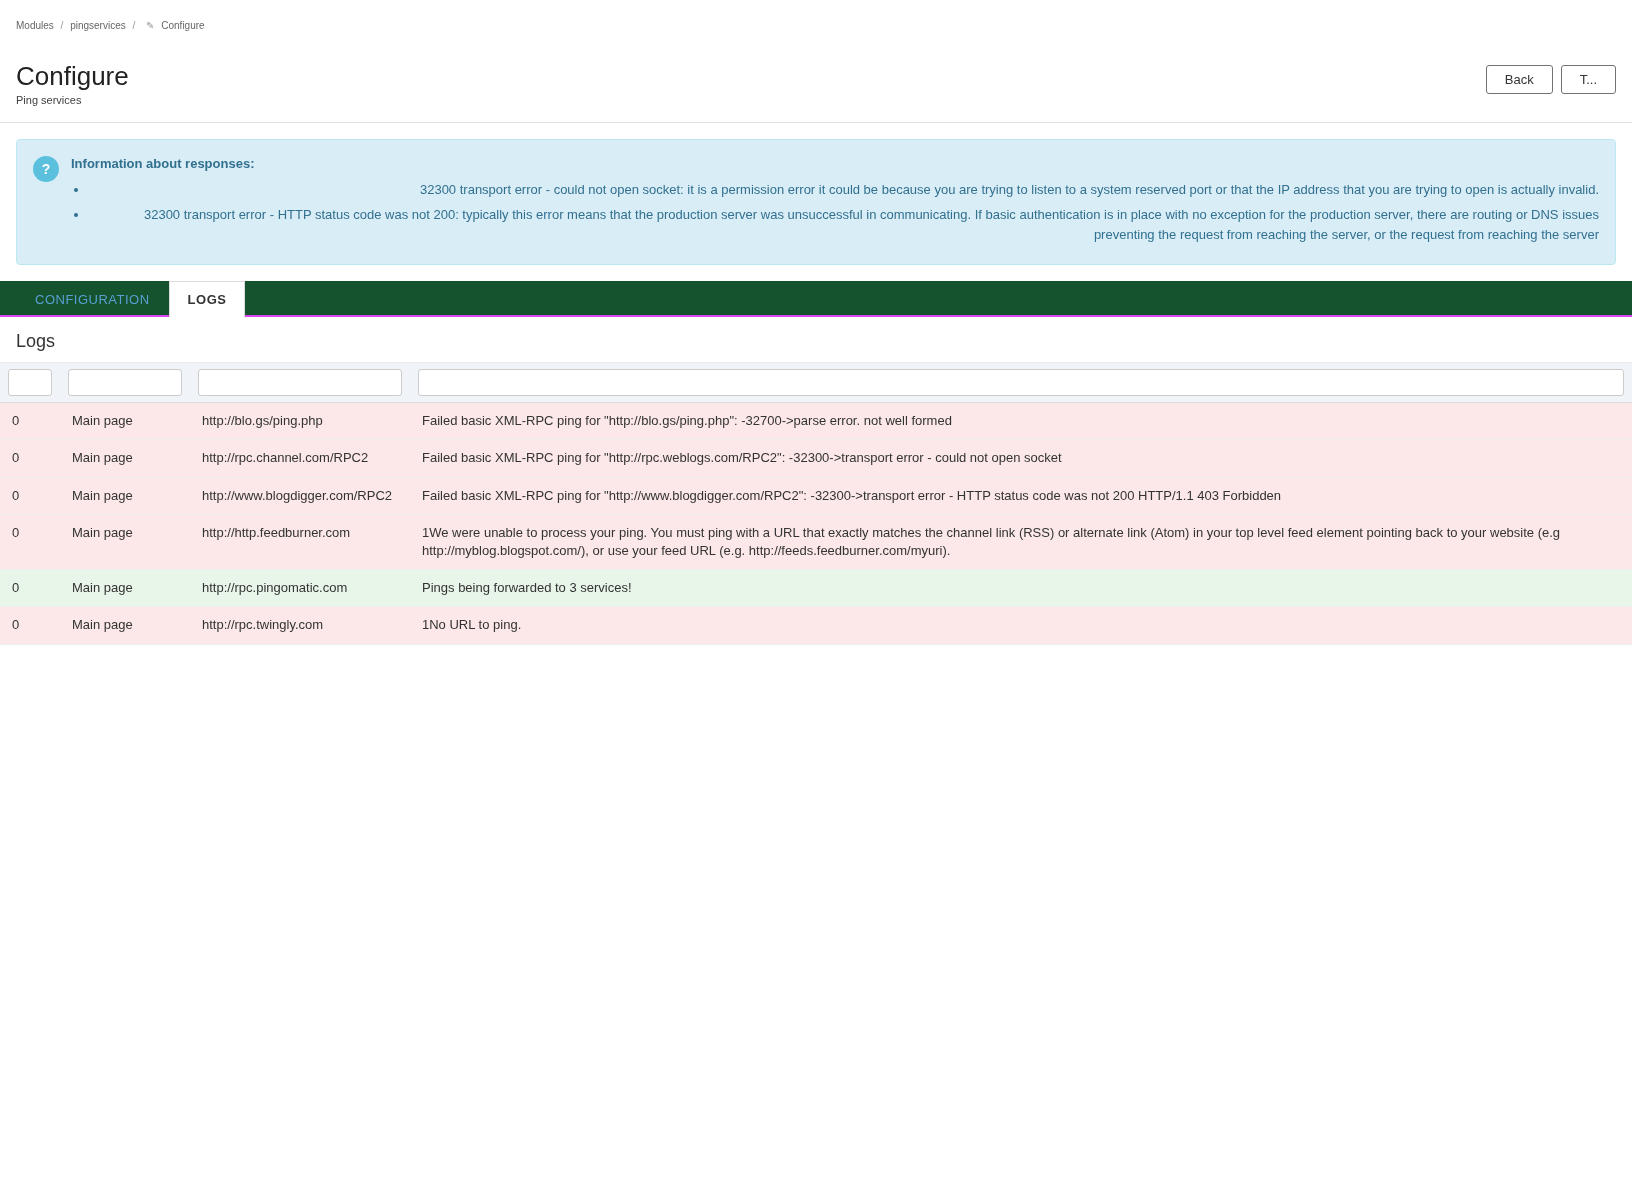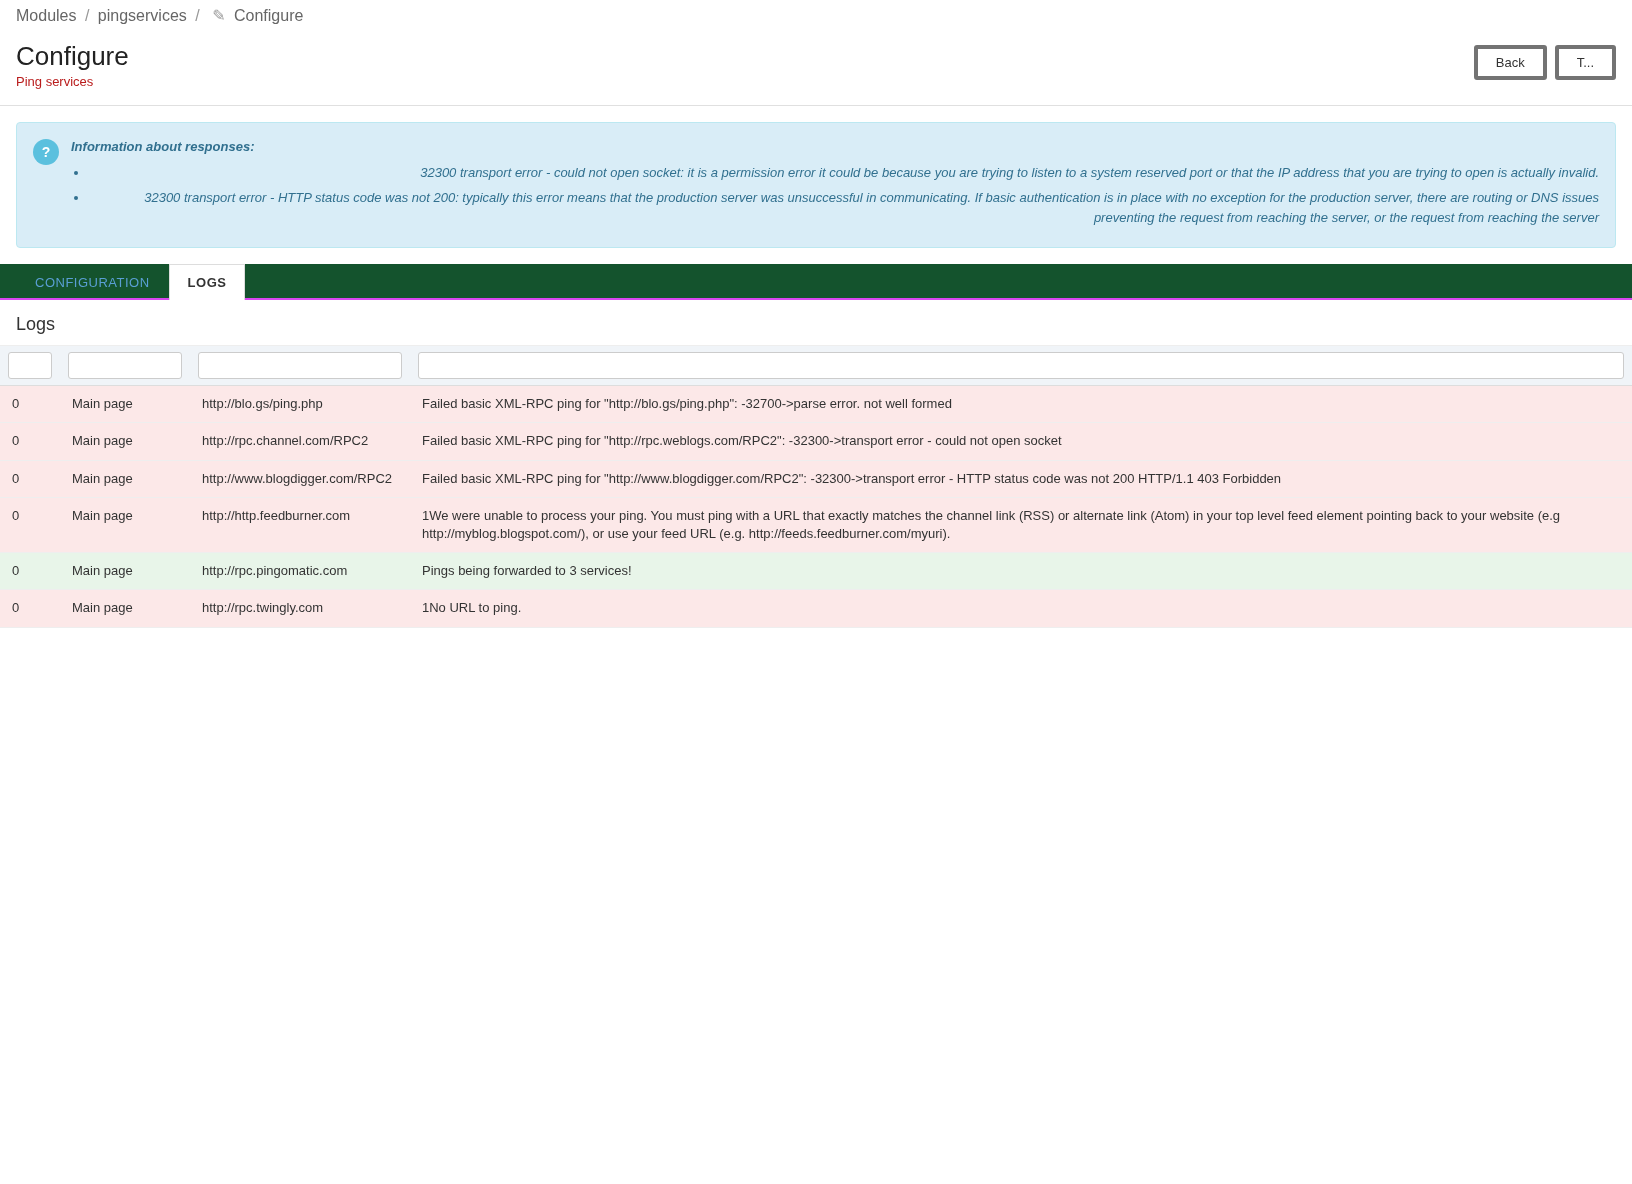--- a/index.html
+++ b/index.html
@@ -1,20 +1,20 @@
 <!DOCTYPE html>
 <html><head>
   <meta charset="utf-8">
   <style>
     * { box-sizing: border-box; margin: 0; padding: 0; }
     body { font-family: Arial, sans-serif; font-size: 13px; color: #333; background: #fff; }
 
     .breadcrumb {
-      padding: 6px 16px;
-      font-size: 16px;
+      padding: 20px 16px;
+      font-size: 10px;
       color: #666;
       background: #fff;
     }
     .breadcrumb a { color: #666; text-decoration: none; }
     .breadcrumb span { color: #999; margin: 0 4px; }
 
     .page-header {
       padding: 10px 16px 16px;
       display: flex;
       align-items: flex-start;
@@ -22,32 +22,32 @@
       border-bottom: 1px solid #e0e0e0;
       background: #fff;
     }
     .page-header-left h1 {
       font-size: 26px;
       font-weight: 400;
       color: #222;
       line-height: 1.2;
     }
     .page-header-left p {
-      font-size: 13px;
-      color: #b91c1c;
+      font-size: 11px;
+      color: #404040;
       margin-top: 2px;
     }
     .page-header-right {
       display: flex;
       gap: 8px;
       margin-top: 4px;
     }
     .btn {
       padding: 6px 18px;
-      border: 4px solid #737373;
+      border: 1px solid #737373;
       background: #fff;
       border-radius: 3px;
       cursor: pointer;
       font-size: 13px;
       color: #333;
     }
 
     .info-box {
       margin: 16px;
       background: #d9edf7;
@@ -69,21 +69,20 @@
       color: #fff;
       font-weight: bold;
       font-size: 14px;
       flex-shrink: 0;
       margin-top: 2px;
     }
     .info-box-content {
       font-size: 13px;
       color: #31708f;
       line-height: 1.5;
-      font-style: italic;
     }
     .info-box-content strong {
       display: block;
       margin-bottom: 6px;
       font-weight: 600;
     }
     .info-box-content ul {
       padding-left: 18px;
     }
     .info-box-content ul li {

